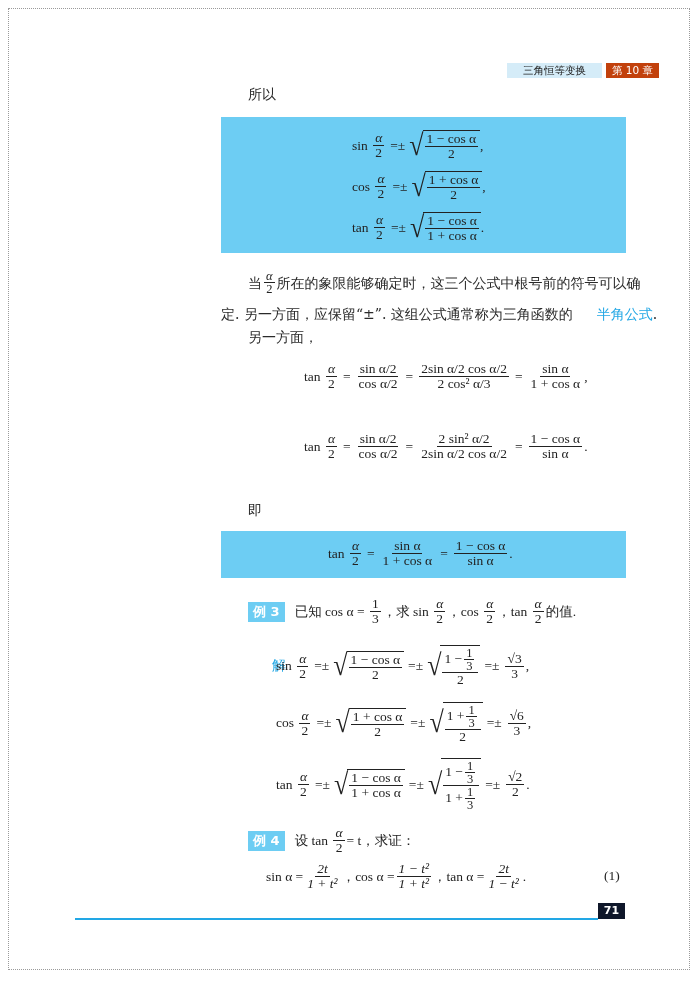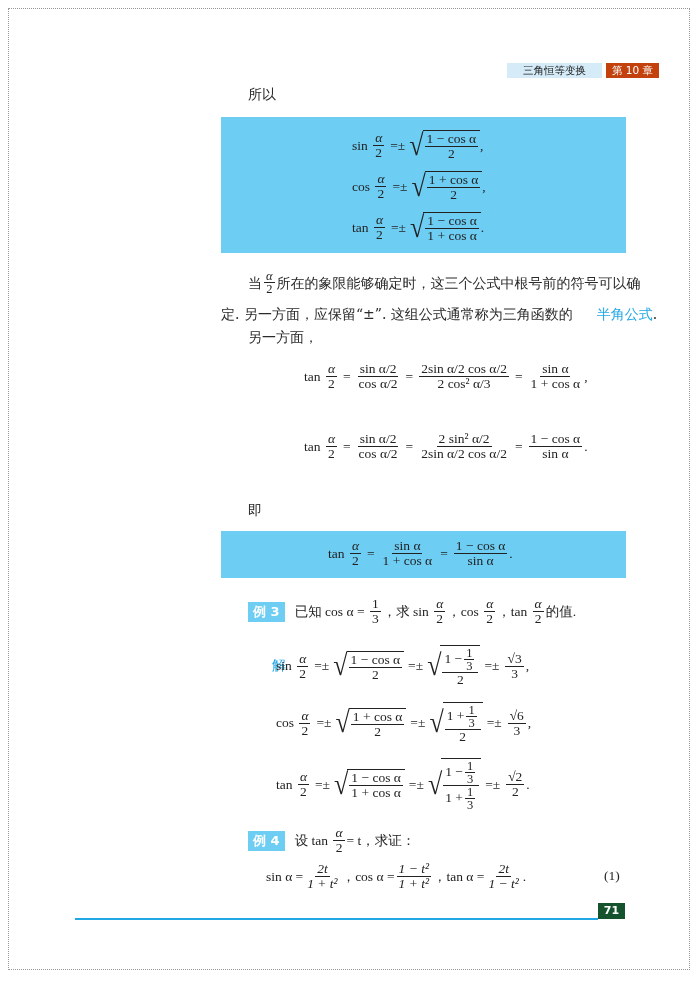--- a/index.html
+++ b/index.html
@@ -20,21 +20,21 @@
   .fr > .num { border-bottom:1px solid #222; }
   .fr.sm > span { font-size:12.5px; line-height:12px; }
   .it { font-style:italic; }
   .sq { display:inline-flex; align-items:center; vertical-align:middle; }
   .sq .rad { font-size:26px; line-height:26px; transform:scaleY(1.15); margin-right:-1px; }
   .sq .body { border-top:1px solid #222; display:inline-flex; align-items:center; padding-top:1px; }
   .blue { color:#22a7e5;margin-left:24px; }
   .tag { background:#6dcdf3; color:#fff; font-family:"DejaVu Sans","Liberation Sans",sans-serif;
          font-size:13px; padding:1px 5px; font-weight:bold; }
   .foot-line { position:absolute; left:75px; top:918px; width:523px; height:1.5px; background:#22a7e5; }
-  .pg { position:absolute; left:598px; top:903px; width:27px; height:16px; background:#14532d; color:#fff;
+  .pg { position:absolute; left:598px; top:903px; width:27px; height:16px; background:#0f172a; color:#fff;
         font-family:"DejaVu Sans","Liberation Sans",sans-serif; font-size:11px; font-weight:bold;
         text-align:center; line-height:16px; }
   .eq { margin:0 4px; }
 </style>
 </head>
 <body>
 
 <div class="frame"></div>
 
 <div class="hdr">

